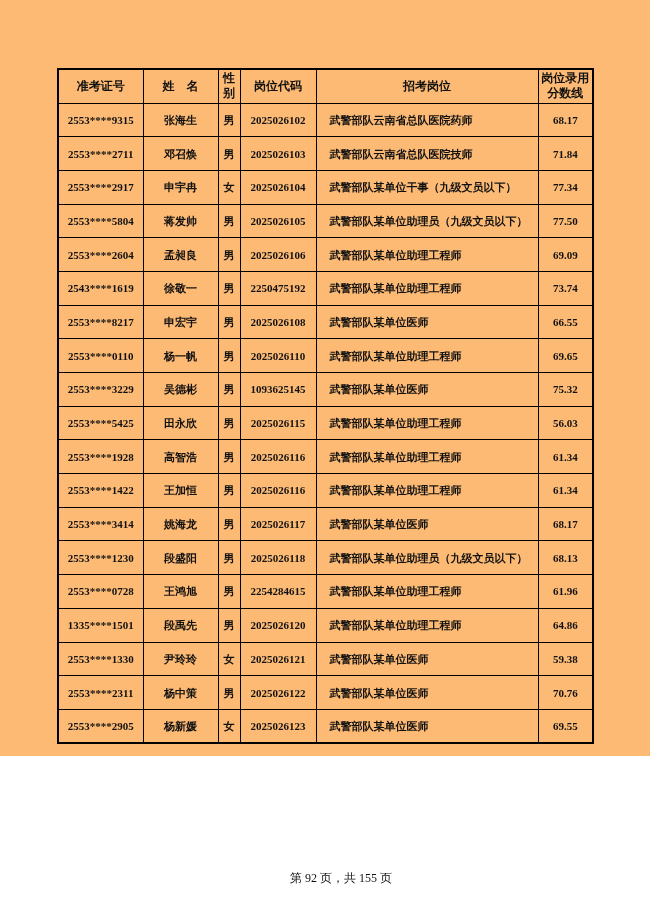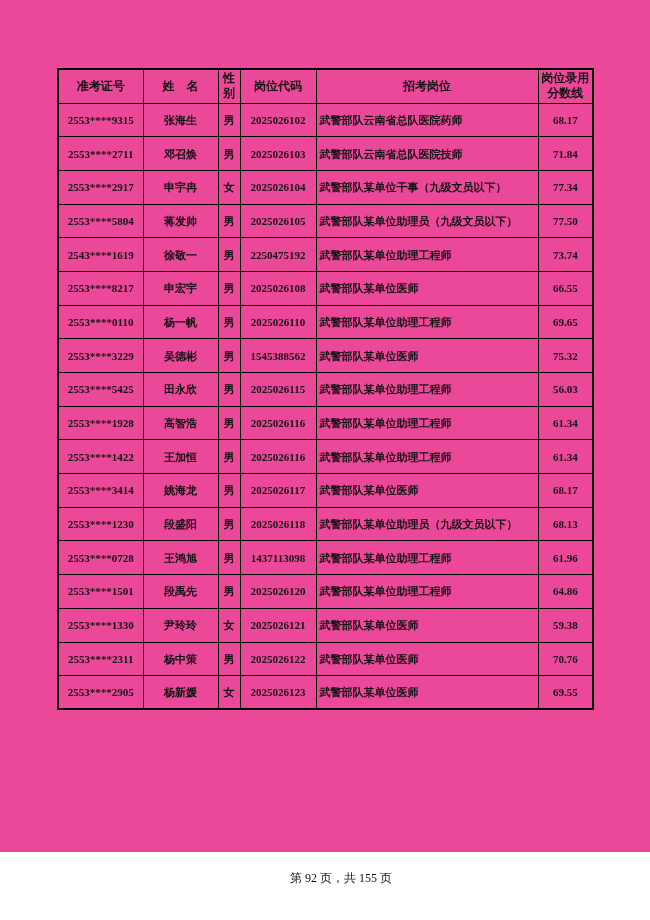--- a/index.html
+++ b/index.html
@@ -7,22 +7,22 @@
     width: 650px;
     height: 920px;
     background: #ffffff;
     font-family: "Liberation Serif", "DejaVu Serif", serif;
     color: #111111;
     overflow: hidden;
   }
   .page {
     position: relative;
     width: 650px;
-    height: 852px;
-    background: #ec4899;
+    height: 756px;
+    background: #fdba74;
   }
   table.score-table {
     position: absolute;
     left: 57px;
     top: 68px;
     width: 535px;
     border-collapse: collapse;
     table-layout: fixed;
     border: 2px solid #000000;
   }
@@ -47,21 +47,21 @@
     line-height: 14px;
   }
   col.c0 { width: 85px; }
   col.c1 { width: 75px; }
   col.c2 { width: 22px; }
   col.c3 { width: 76px; }
   col.c4 { width: 222px; }
   col.c5 { width: 55px; }
   table.score-table td.c4 {
     text-align: left;
-    padding-left: 3px;
+    padding-left: 13px;
   }
   .page-footer {
     position: absolute;
     left: 16px;
     top: 870px;
     width: 650px;
     text-align: center;
     font-size: 12px;
     color: #111111;
   }
@@ -119,20 +119,28 @@
         </tr>
         <tr>
           <td class="c0">2553****5804</td>
           <td class="c1">蒋发帅</td>
           <td class="c2">男</td>
           <td class="c3">2025026105</td>
           <td class="c4">武警部队某单位助理员（九级文员以下）</td>
           <td class="c5">77.50</td>
         </tr>
         <tr>
+          <td class="c0">2553****2604</td>
+          <td class="c1">孟昶良</td>
+          <td class="c2">男</td>
+          <td class="c3">2025026106</td>
+          <td class="c4">武警部队某单位助理工程师</td>
+          <td class="c5">69.09</td>
+        </tr>
+        <tr>
           <td class="c0">2543****1619</td>
           <td class="c1">徐敬一</td>
           <td class="c2">男</td>
           <td class="c3">2250475192</td>
           <td class="c4">武警部队某单位助理工程师</td>
           <td class="c5">73.74</td>
         </tr>
         <tr>
           <td class="c0">2553****8217</td>
           <td class="c1">申宏宇</td>
@@ -146,21 +154,21 @@
           <td class="c1">杨一帆</td>
           <td class="c2">男</td>
           <td class="c3">2025026110</td>
           <td class="c4">武警部队某单位助理工程师</td>
           <td class="c5">69.65</td>
         </tr>
         <tr>
           <td class="c0">2553****3229</td>
           <td class="c1">吴德彬</td>
           <td class="c2">男</td>
-          <td class="c3">1545388562</td>
+          <td class="c3">1093625145</td>
           <td class="c4">武警部队某单位医师</td>
           <td class="c5">75.32</td>
         </tr>
         <tr>
           <td class="c0">2553****5425</td>
           <td class="c1">田永欣</td>
           <td class="c2">男</td>
           <td class="c3">2025026115</td>
           <td class="c4">武警部队某单位助理工程师</td>
           <td class="c5">56.03</td>
@@ -194,26 +202,26 @@
           <td class="c1">段盛阳</td>
           <td class="c2">男</td>
           <td class="c3">2025026118</td>
           <td class="c4">武警部队某单位助理员（九级文员以下）</td>
           <td class="c5">68.13</td>
         </tr>
         <tr>
           <td class="c0">2553****0728</td>
           <td class="c1">王鸿旭</td>
           <td class="c2">男</td>
-          <td class="c3">1437113098</td>
+          <td class="c3">2254284615</td>
           <td class="c4">武警部队某单位助理工程师</td>
           <td class="c5">61.96</td>
         </tr>
         <tr>
-          <td class="c0">2553****1501</td>
+          <td class="c0">1335****1501</td>
           <td class="c1">段禹先</td>
           <td class="c2">男</td>
           <td class="c3">2025026120</td>
           <td class="c4">武警部队某单位助理工程师</td>
           <td class="c5">64.86</td>
         </tr>
         <tr>
           <td class="c0">2553****1330</td>
           <td class="c1">尹玲玲</td>
           <td class="c2">女</td>

